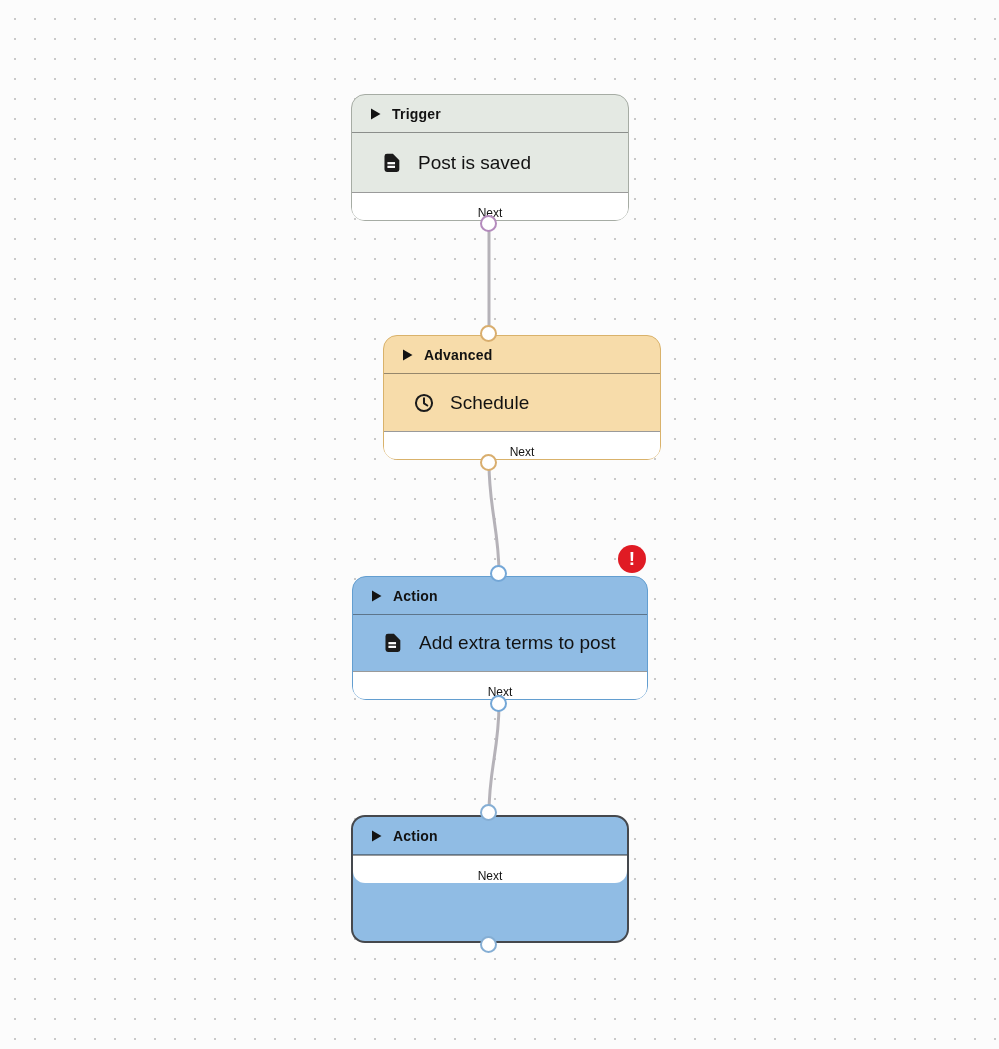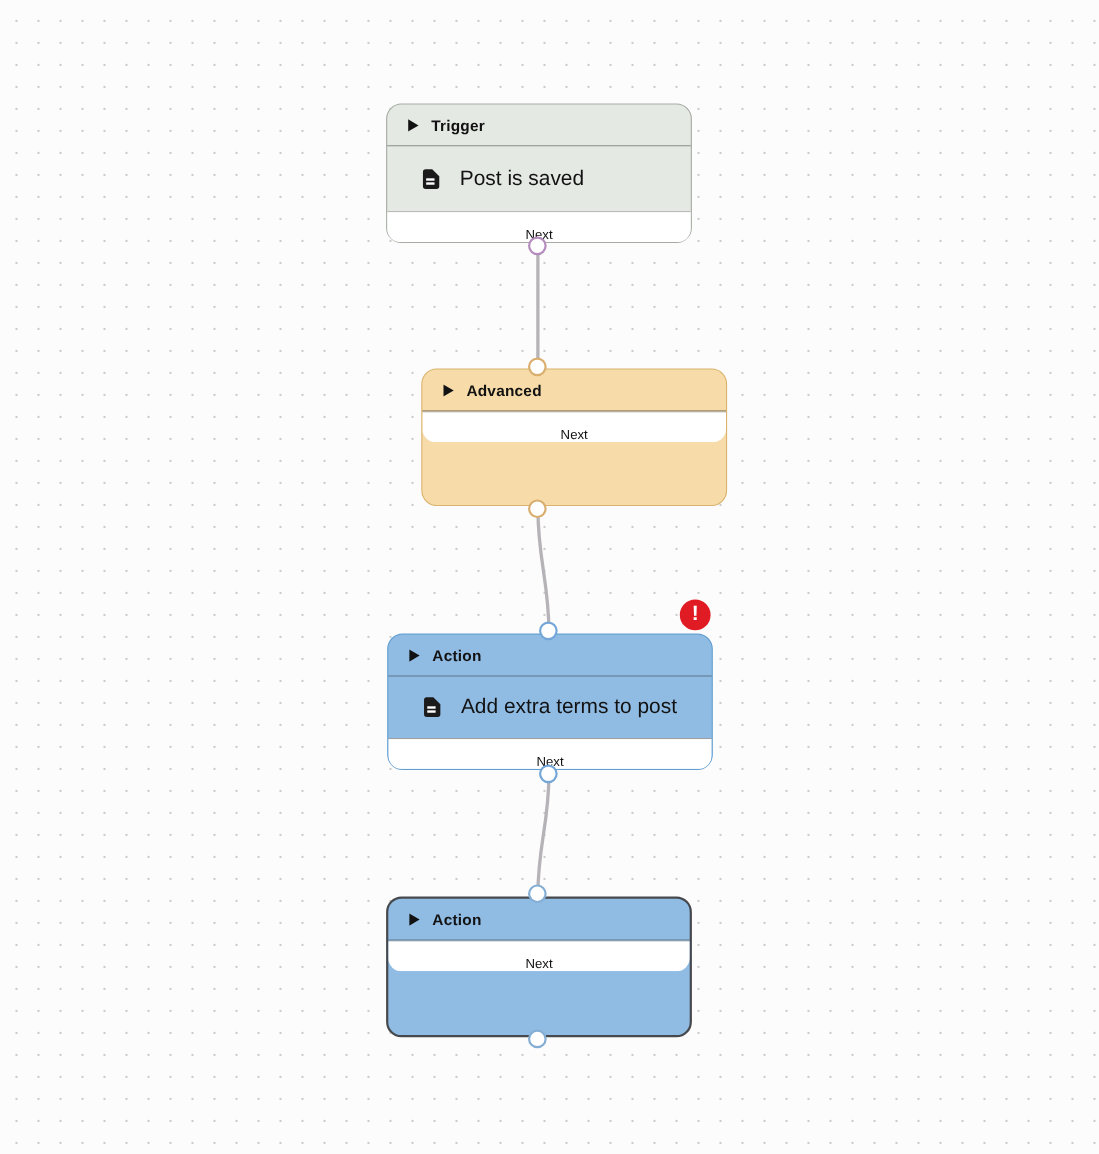--- a/index.html
+++ b/index.html
@@ -147,20 +147,29 @@
 
   <div class="node" style="left: 351px; top: 335px; width: 278px; height: 125px; margin-left: 32px; --bg: #f7dcaa; --border: #d9b26b;">
     <div class="node-header">
       <span class="caret">
         <svg width="10" height="12" viewBox="0 0 10 12">
             <polygon points="0,0.5 9.5,6 0,11.5" fill="#121212"></polygon>
           </svg>
       </span>
       <span>Advanced</span>
     </div>
+    <div class="node-body">
+      <span class="body-icon">
+        <svg width="22" height="22" viewBox="0 0 24 24">
+          <circle cx="12" cy="12" r="8.8" fill="none" stroke="#1b1b1b" stroke-width="2.2"></circle>
+          <polyline points="12,6.8 12,12.4 15.6,14.7" fill="none" stroke="#1b1b1b" stroke-width="2.2" stroke-linecap="round" stroke-linejoin="round"></polyline>
+        </svg>
+      </span>
+      <span>Schedule</span>
+    </div>
     <div class="node-footer">
       <span>Next</span>
     </div>
   </div>
 
   <div class="node" style="left: 352px; top: 576px; width: 296px; height: 124px; --bg: #90bce4; --border: #639ed0;">
     <div class="node-header">
       <span class="caret">
         <svg width="10" height="12" viewBox="0 0 10 12">
             <polygon points="0,0.5 9.5,6 0,11.5" fill="#121212"></polygon>

